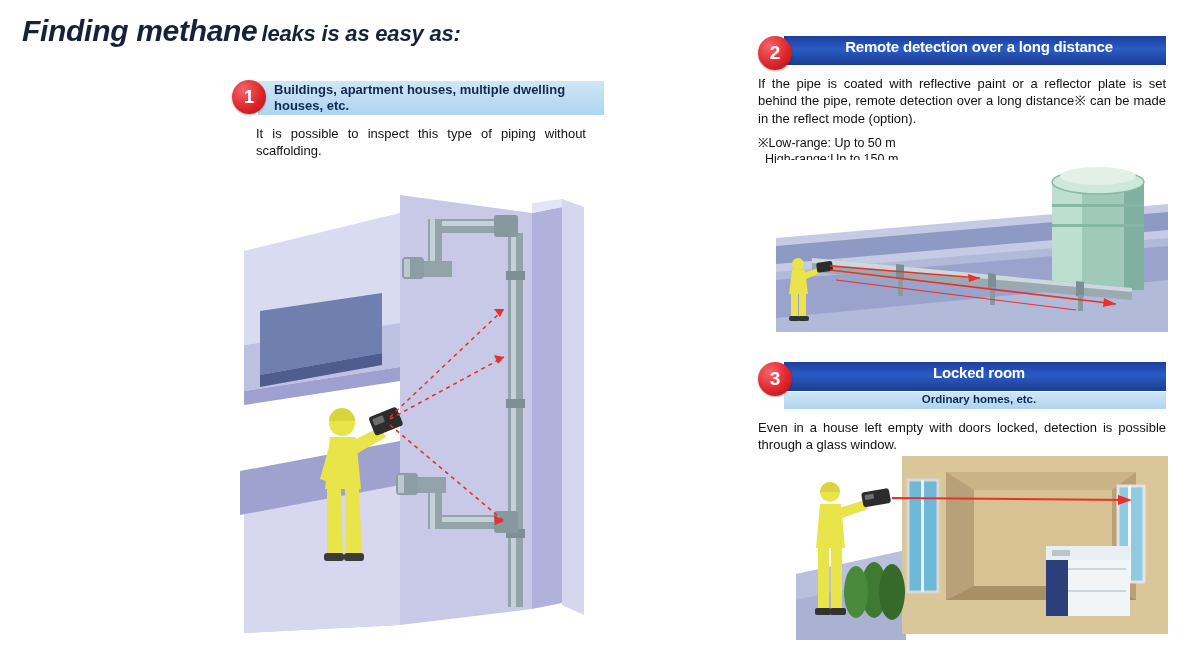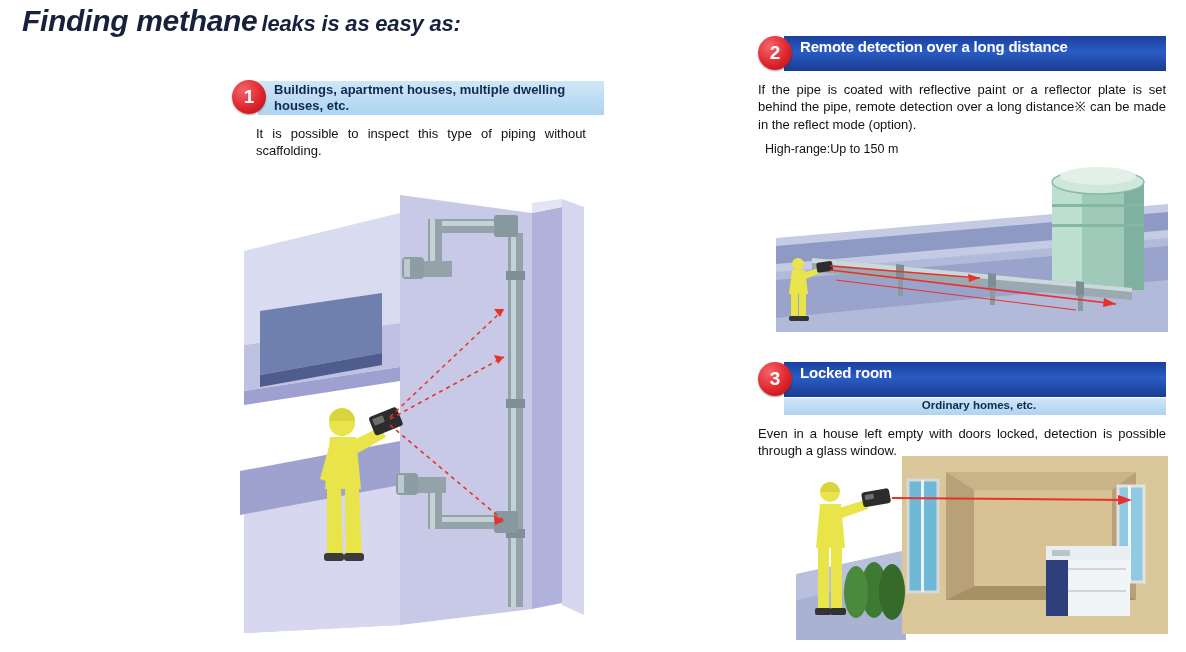--- a/index.html
+++ b/index.html
@@ -13,21 +13,21 @@
     position: relative;
     font-family: "Liberation Sans", sans-serif;
     color: #1a1a1a;
     overflow: hidden;
   }
 
   
   #page-heading {
     position: absolute;
     left: 22px;
-    top: 4px;
+    top: 14px;
     white-space: nowrap;
   }
   #page-heading .h-main {
     font-size: 30px;
     font-weight: bold;
     font-style: italic;
     color: #16213c;
     letter-spacing: -0.3px;
   }
   #page-heading .h-sub {
@@ -63,23 +63,24 @@
     box-shadow: 0 1px 2px rgba(0,0,0,0.35);
     z-index: 3;
   }
   .banner .bars {
     margin-left: 26px;
   }
   .banner .bar-top {
     background: linear-gradient(to bottom, #1c3f9e 0%, #2a5cc4 45%, #1b3c92 100%);
     color: #ffffff;
     font-weight: bold;
-    padding: 2px 8px 16px 16px;
+    padding: 2px 8px 10px 16px;
     line-height: 1.15;
     letter-spacing: -0.2px;
+    text-align: center;
   }
   .banner .bar-bottom {
     background: linear-gradient(to bottom, #cfe6f7 0%, #aed4ef 100%);
     color: #0d2a52;
     font-weight: bold;
     padding: 1px 8px 2px 16px;
     line-height: 1.2;
     border-top: 1px solid #ffffff;
   }
 
@@ -246,20 +247,21 @@
 
 <div class="panel" id="panel-2">
   <div class="banner">
     <div class="badge">2</div>
     <div class="bars">
       <div class="bar-top">Remote detection over a long distance</div>
     </div>
   </div>
   <div class="body-text">If the pipe is coated with reflective paint or a reflector plate is set behind the pipe, remote detection over a long distance※ can be made in the reflect mode (option).</div>
   <div class="note-text">
+    <span class="note-line">※Low-range: Up to 50 m</span>
     <span class="note-line">  High-range:Up to 150 m</span>
   </div>
 </div>
 
 <div id="illus-2">
   <svg width="392" height="172" viewBox="0 0 392 172">
 
     <rect x="0" y="0" width="392" height="172" fill="#ffffff"></rect>
 
     <polygon points="0,78 392,44 392,172 0,172" fill="#c5cbe4"></polygon>

